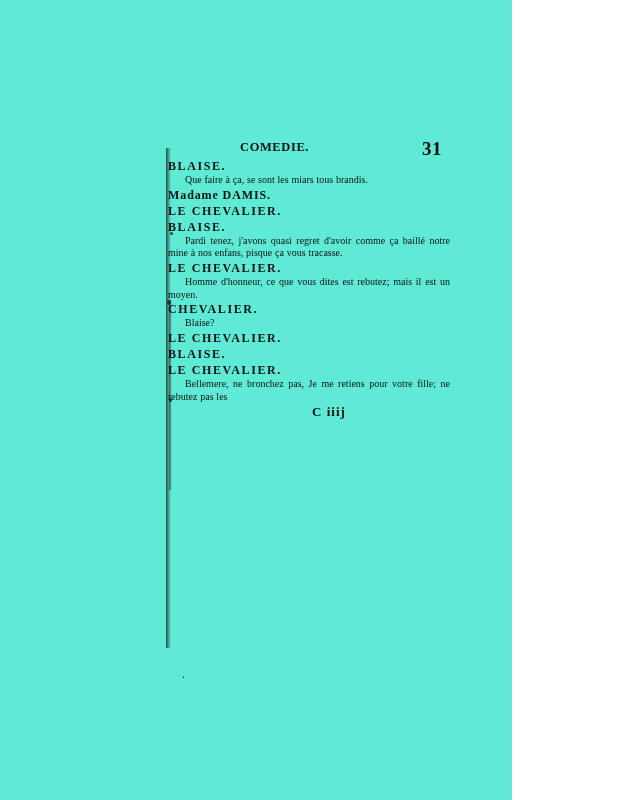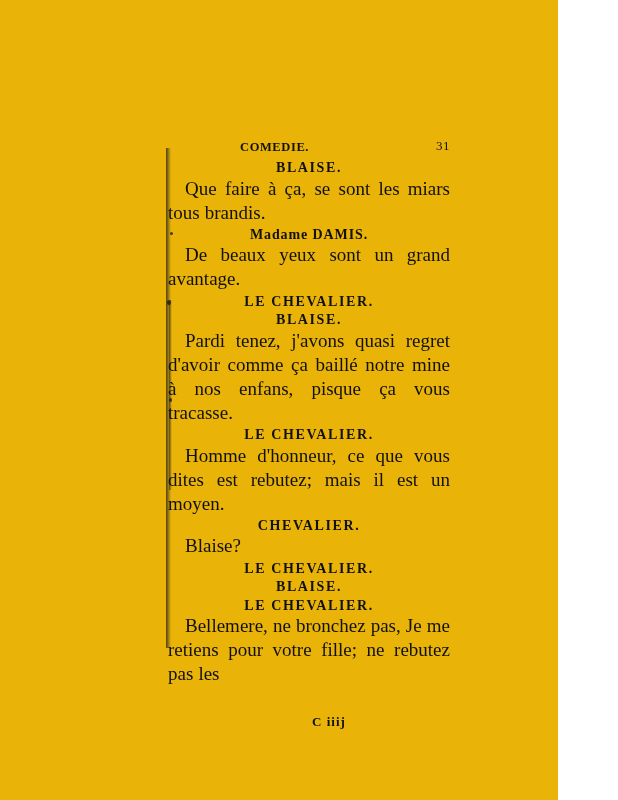--- a/index.html
+++ b/index.html
@@ -13,23 +13,23 @@
     font-family: "Liberation Serif", serif;
     color: #111111;
     position: relative;
     overflow: hidden;
   }
 
   .page {
     position: absolute;
     left: 0;
     top: 0;
-    width: 558px;
+    width: 512px;
     height: 800px;
-    background: #eab308;
+    background: #5eead4;
   }
 
   
   .scan {
     position: absolute;
     left: 168px;
     top: 140px;
     width: 282px;
     height: 545px;
   }
@@ -65,51 +65,51 @@
     left: 72px;
     top: 0;
     font-size: 12.5px;
     font-weight: bold;
     letter-spacing: 0.6px;
     font-variant: small-caps;
     text-transform: uppercase;
   }
   .page-number {
     position: absolute;
-    right: 0;
+    right: 8px;
     top: -2px;
-    font-size: 13px;
-    font-weight: normal;
+    font-size: 19px;
+    font-weight: bold;
     letter-spacing: 0.5px;
   }
 
   .speaker {
-    text-align: center;
-    font-size: 14px;
+    text-align: left;
+    font-size: 12px;
     font-weight: bold;
     letter-spacing: 1.6px;
     margin: 1px 0 0 0;
     line-height: 1.25;
   }
   .speaker.plain {
     letter-spacing: 0.9px;
   }
 
   .speech {
-    font-size: 19px;
+    font-size: 10px;
     line-height: 1.27;
     text-align: justify;
     text-indent: 17px;
     margin: 0;
     hyphens: none;
     word-spacing: 0.3px;
   }
 
   .catchline {
-    margin-top: 28px;
+    margin-top: 0;
     text-align: center;
     font-size: 13px;
     font-weight: bold;
     letter-spacing: 1px;
     padding-left: 40px;
   }
 
   .tickmark {
     position: absolute;
     left: 14px;
@@ -138,21 +138,20 @@
 
     <div class="header-row">
       <div class="running-head">COMEDIE.</div>
       <div class="page-number">31</div>
     </div>
 
     <div class="speaker">BLAISE.</div>
     <p class="speech">Que faire à ça, se sont les miars tous brandis.</p>
 
     <div class="speaker plain">Madame DAMIS.</div>
-    <p class="speech">De beaux yeux sont un grand avantage.</p>
 
     <div class="speaker">LE CHEVALIER.</div>
 
     <div class="speaker">BLAISE.</div>
     <p class="speech">Pardi tenez, j'avons quasi regret d'avoir comme ça baillé notre mine à nos enfans, pisque ça vous tracasse.</p>
 
     <div class="speaker">LE CHEVALIER.</div>
     <p class="speech">Homme d'honneur, ce que vous dites est rebutez; mais il est un moyen.</p>
 
     <div class="speaker">CHEVALIER.</div>

